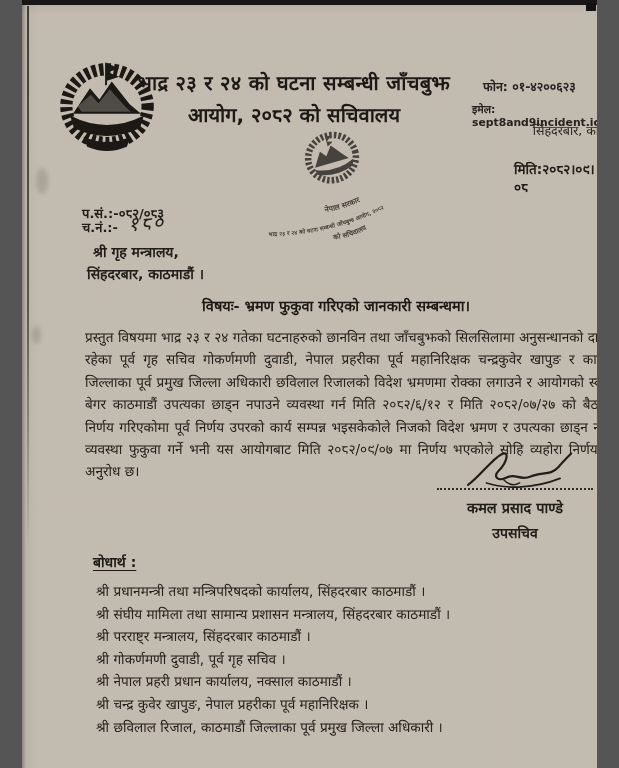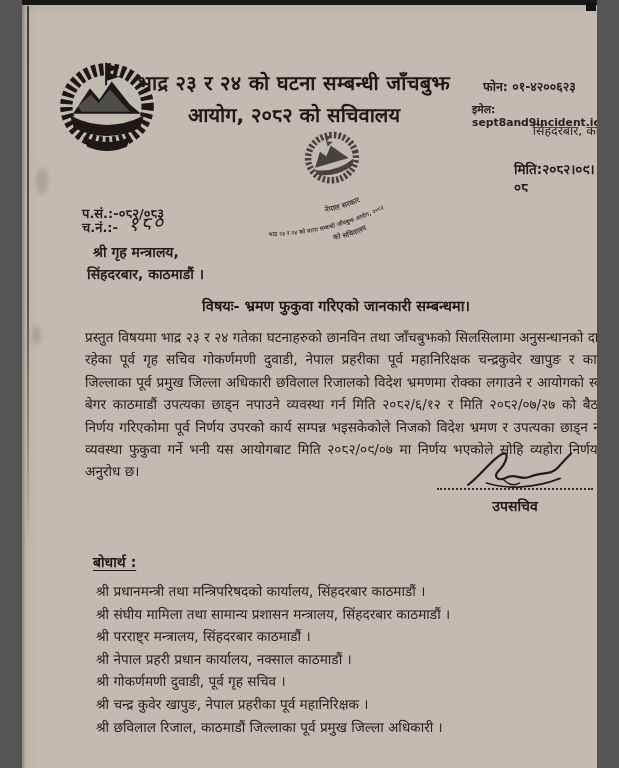--- a/index.html
+++ b/index.html
@@ -140,27 +140,28 @@
 
   <div class="signature-block">
     <svg class="signature-squiggle" viewBox="0 0 130 50" xmlns="http://www.w3.org/2000/svg" aria-hidden="true">
       <g fill="none" stroke="#221f1b" stroke-linecap="round">
         <path stroke-width="2.4" d="M14 40 C26 32 40 12 50 7 C60 2 56 16 47 25 C41 31 46 37 56 32 C66 27 70 36 82 31 C94 26 104 30 112 21 C117 15 122 10 126 6"></path>
         <path stroke-width="1.8" d="M34 38 C56 45 86 44 114 33"></path>
         <path stroke-width="1.6" d="M52 34 C58 40 64 42 70 38"></path>
       </g>
     </svg>
     <div class="signature-dotted"></div>
+    <div class="signature-name">कमल प्रसाद पाण्डे</div>
     <div class="signature-designation">उपसचिव</div>
   </div>
 
   <div class="cc-heading">बोधार्थ :</div>
   <div class="cc-list">
     <div class="cc-item">श्री प्रधानमन्त्री तथा मन्त्रिपरिषदको कार्यालय, सिंहदरबार काठमाडौं ।</div>
     <div class="cc-item">श्री संघीय मामिला तथा सामान्य प्रशासन मन्त्रालय, सिंहदरबार काठमाडौं ।</div>
     <div class="cc-item">श्री परराष्ट्र मन्त्रालय, सिंहदरबार काठमाडौं ।</div>
+    <div class="cc-item">श्री गोकर्णमणी दुवाडी, पूर्व गृह सचिव ।</div>
     <div class="cc-item">श्री नेपाल प्रहरी प्रधान कार्यालय, नक्साल काठमाडौं ।</div>
-    <div class="cc-item">श्री गोकर्णमणी दुवाडी, पूर्व गृह सचिव ।</div>
     <div class="cc-item">श्री चन्द्र कुवेर खापुङ, नेपाल प्रहरीका पूर्व महानिरिक्षक ।</div>
     <div class="cc-item">श्री छविलाल रिजाल, काठमाडौं जिल्लाका पूर्व प्रमुख जिल्ला अधिकारी ।</div>
   </div>
 
 </div>
 
 </body></html>

